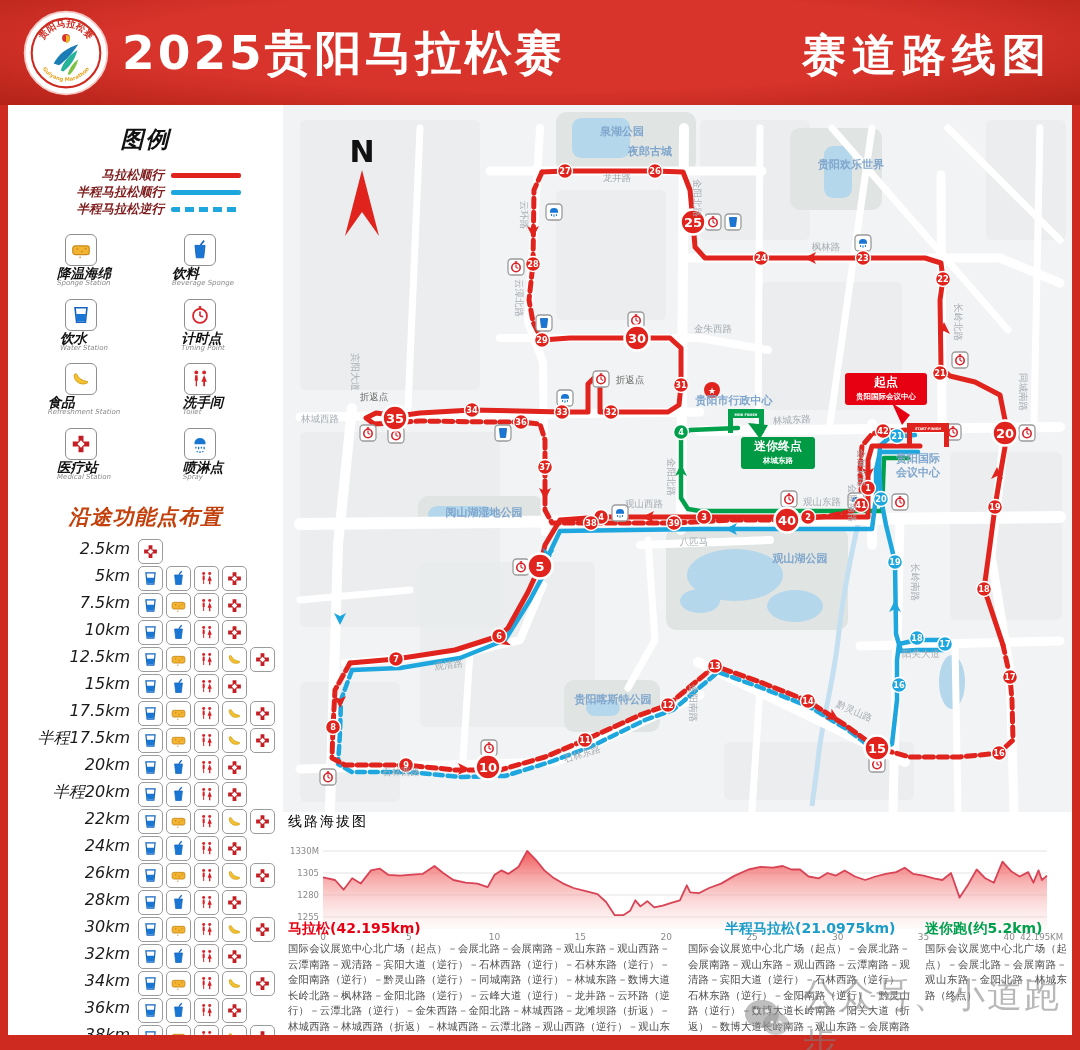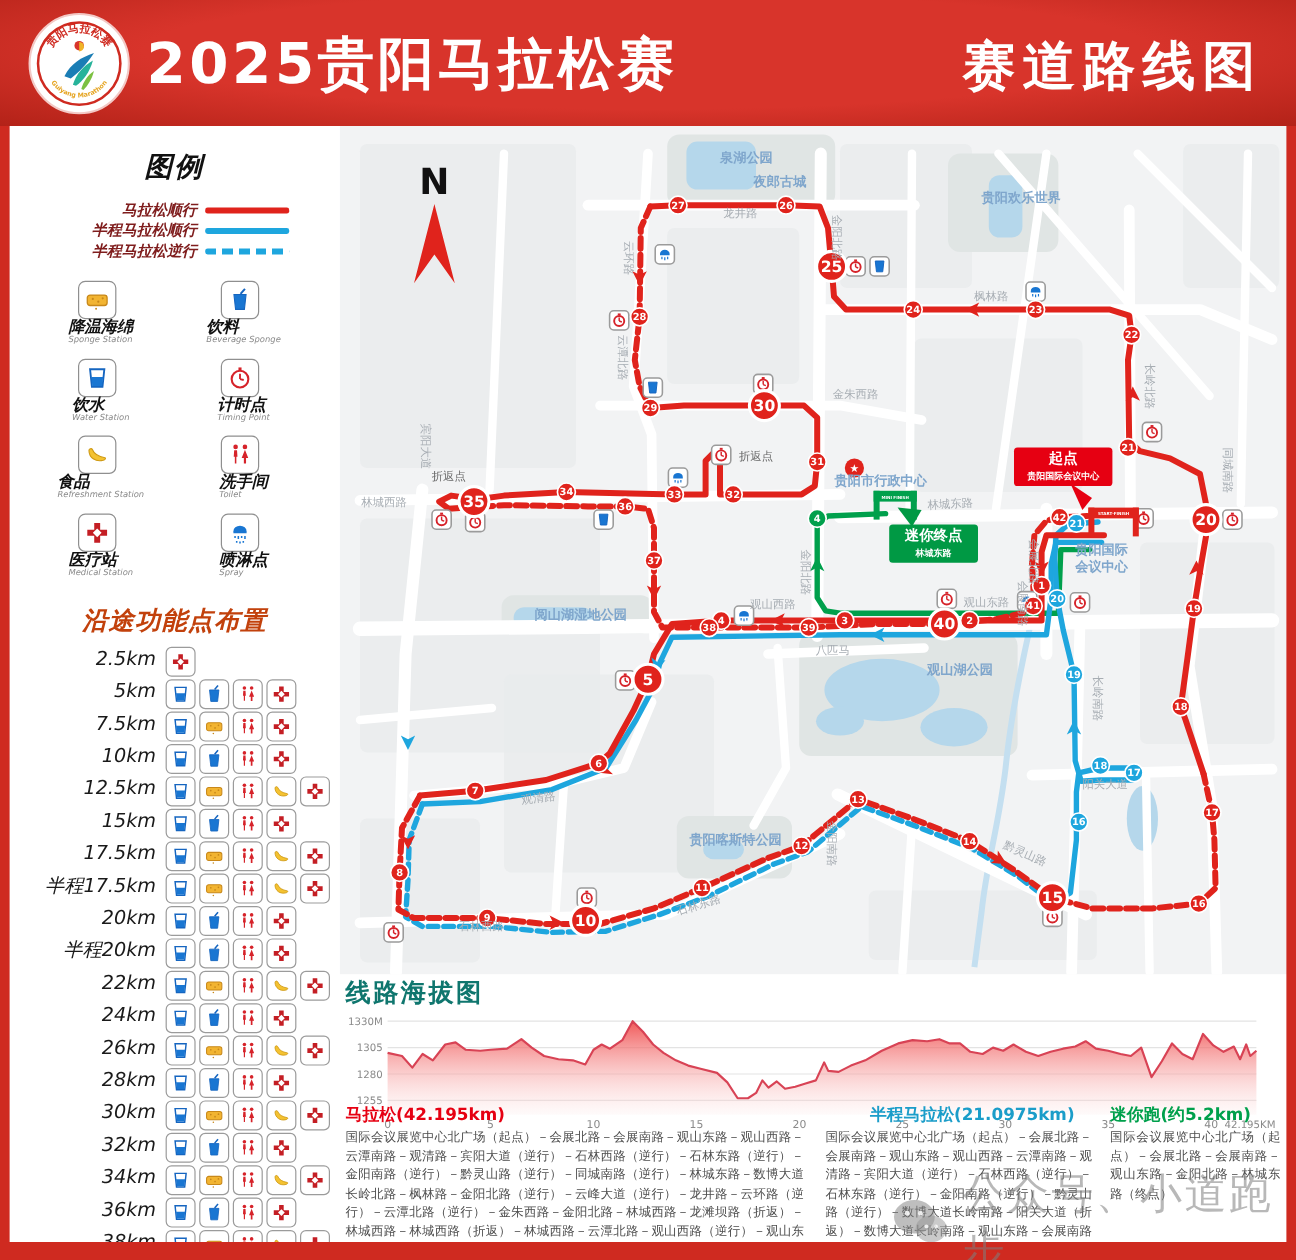--- a/index.html
+++ b/index.html
@@ -36,21 +36,21 @@
   #func-title{margin-top:22px;text-align:center;font-size:21px;font-weight:bold;color:#c2410c;letter-spacing:1px;}
   #func-rows{margin-top:8px;}
   .fr{display:flex;height:27px;}
   .fr-km{width:122px;text-align:right;font-size:16px;color:#1a1a1a;flex:none;}
   .fr-icons{display:flex;margin-left:8px;gap:3px;}
   .mini-box{width:23px;height:23px;border:1.5px solid #9b9b9b;border-radius:5px;background:#fff;
             display:flex;align-items:center;justify-content:center;flex:none;}
   
   #map-wrap{position:absolute;left:283px;top:105px;width:790px;height:707px;z-index:1;}
   
-  #elev-title{position:absolute;left:288px;top:813px;font-size:21px;font-weight:bold;color:#0f766e;letter-spacing:2px;z-index:2;}
+  #elev-title{position:absolute;left:288px;top:813px;font-size:14px;font-weight:normal;color:#000000;letter-spacing:2px;z-index:2;}
   #elev-svg{position:absolute;left:285px;top:841px;z-index:1;}
   
   .desc-col{position:absolute;top:920px;z-index:2;}
   .desc-title{font-size:14px;font-weight:bold;margin-bottom:3px;}
   .desc-body{font-size:10.4px;color:#4d4d4d;line-height:1.5;text-align:justify;}
   #desc1{left:288px;width:382px;}
   #desc2{left:688px;width:222px;}
   #desc3{left:925px;width:142px;}
   
   #wm{position:absolute;left:742px;top:972px;width:330px;display:flex;align-items:center;z-index:8;

